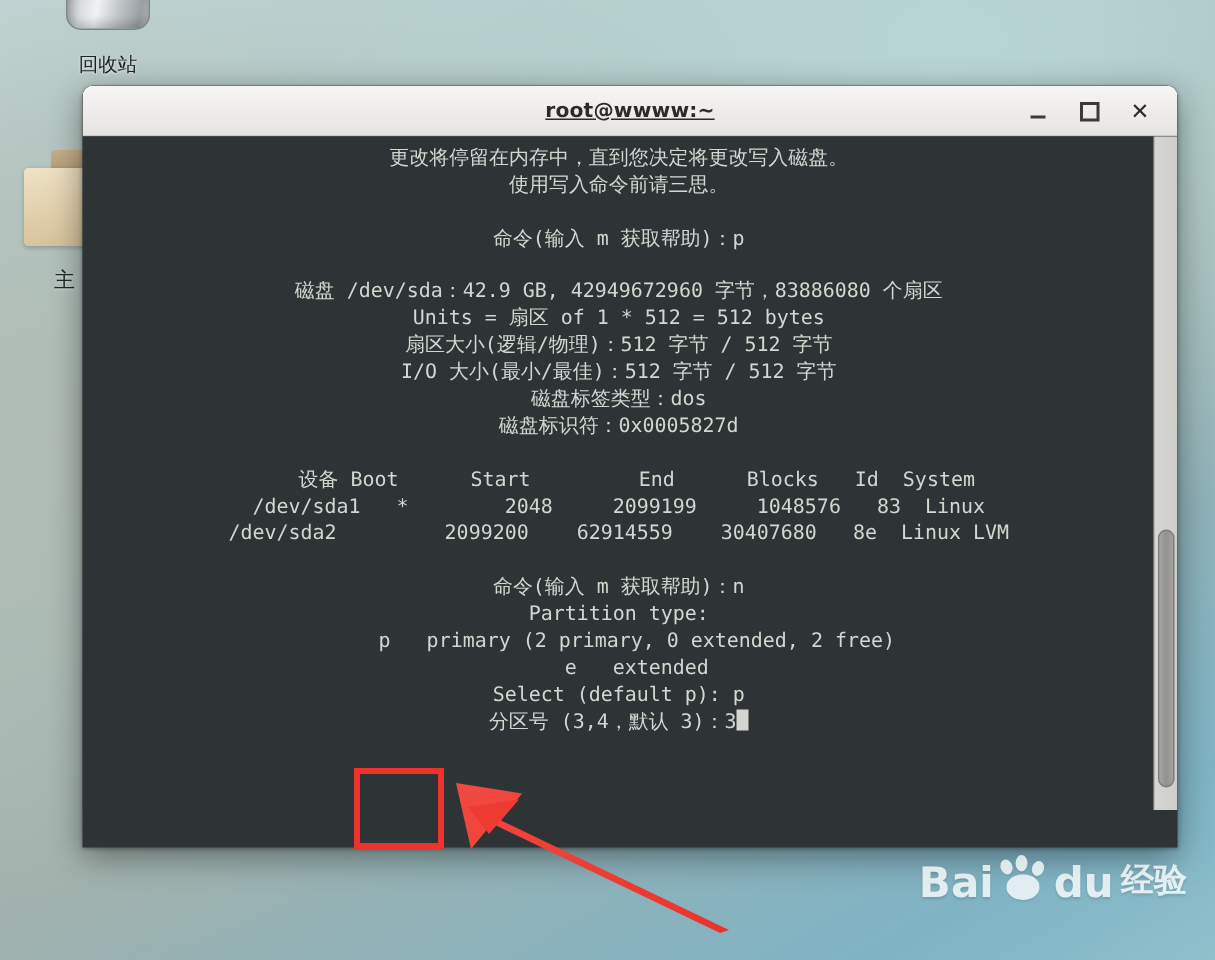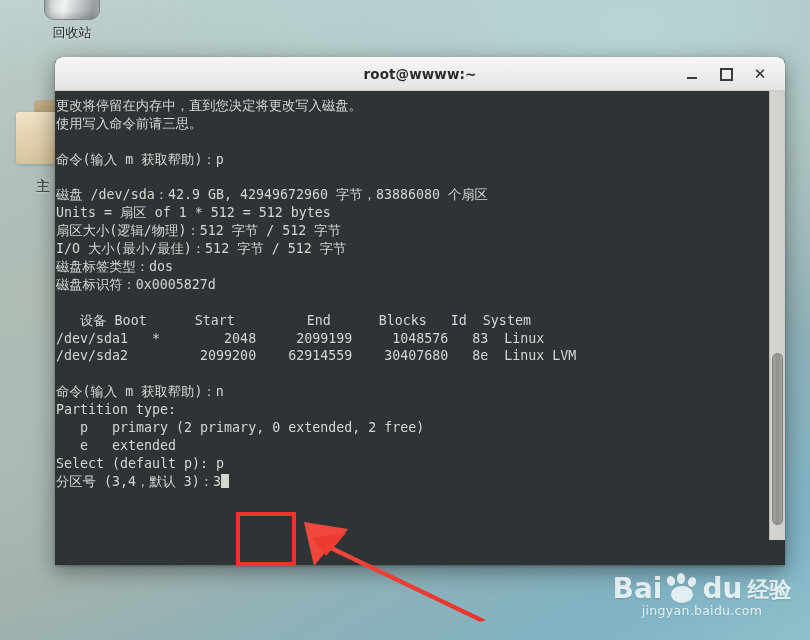--- a/index.html
+++ b/index.html
@@ -23,21 +23,21 @@
     position:absolute; left:30px; top:-26px; width:84px; text-align:center;
   }
   .bin-can {
     width:56px; height:46px; margin:0 auto;
     background:linear-gradient(100deg,#8d9396 0%,#d8dcdd 22%,#f2f4f4 40%,#c2c7c9 64%,#9aa0a3 88%,#bcc1c3 100%);
     border-radius:6px 6px 10px 10px;
     border:1px solid #7d8487;
     box-shadow:inset 0 -4px 6px rgba(0,0,0,.18);
   }
   .icon-label {
-    margin-top:4px; font-size:13px; color:#1e2222;
+    margin-top:14px; font-size:13px; color:#1e2222;
     text-shadow:0 1px 2px rgba(255,255,255,.75);
     font-family:"DejaVu Sans", sans-serif;
   }
   #folder-icon {
     position:absolute; left:16px; top:108px; width:52px; height:56px;
   }
   .folder-back {
     position:absolute; left:18px; top:-8px; width:34px; height:24px;
     background:linear-gradient(180deg,#c6b08a,#a8916b); border-radius:3px 3px 0 0;
   }
@@ -64,20 +64,21 @@
     position:relative; height:34px;
     background:linear-gradient(180deg,#f7f6f5 0%,#eeecea 55%,#e6e4e1 100%);
     border-bottom:1px solid #cfcdc9;
     border-radius:7px 7px 0 0;
     display:flex; align-items:center; justify-content:center;
   }
   #window-title {
     font-size:13.5px; color:#2b2b2b; font-weight:bold;
     font-family:"DejaVu Sans", sans-serif;
     letter-spacing:.1px;
+    text-decoration:underline;
   }
   #window-controls {
     position:absolute; right:8px; top:0; height:34px;
     display:flex; align-items:center; gap:16px; padding-right:8px;
   }
   .wc-btn {
     width:18px; height:18px; display:flex; align-items:center; justify-content:center;
     color:#2c2c2c; font-size:13px; line-height:1; cursor:pointer;
   }
   .wc-min::before {
@@ -102,21 +103,21 @@
   
   #terminal-body {
     position:relative; height:449px; background:#2e3436;
     display:flex;
   }
   #terminal-text {
     flex:1; padding:6px 0 0 1px;
     color:#d3d7cf;
     font-family:"DejaVu Sans Mono", monospace;
     font-size:13.3px; line-height:17.9px;
-    white-space:pre; overflow:hidden;
+    white-space:pre; overflow:hidden;text-align:center;
   }
   .tline { height:17.9px; }
   .blank { height:17.9px; }
   .cursor {
     display:inline-block; width:8px; height:14px;
     background:#d3d7cf; vertical-align:-2px;
   }
 
   
   #term-scrollbar {
@@ -138,21 +139,21 @@
     position:absolute; left:290px; top:520px; width:220px; height:110px;
     pointer-events:none;
   }
 
   
   #watermark {
     position:absolute; right:10px; bottom:12px; width:196px; height:56px;
     opacity:.78; text-align:center; user-select:none;
   }
   #wm-main {
-    display:flex; align-items:flex-end; justify-content:center; gap:2px;
+    display:flex; align-items:flex-start; justify-content:center; gap:2px;
     font-family:"DejaVu Sans", sans-serif;
   }
   #wm-bai, #wm-du {
     font-size:28px; font-weight:bold; color:#ffffff;
     text-shadow:0 1px 2px rgba(0,0,0,.18);
   }
   #wm-paw {
     position:relative; width:34px; height:30px; margin:0 1px;
   }
   #wm-paw i {
@@ -229,16 +230,15 @@
       <span id="wm-bai">Bai</span>
       <span id="wm-paw">
           <i></i>
           <i></i>
           <i></i>
           <i></i>
         </span>
       <span id="wm-du">du</span>
       <span id="wm-jy">经验</span>
     </div>
-    <div id="wm-url">jingyan.baidu.com</div>
   </div>
 
 </div>
 
 </body></html>

